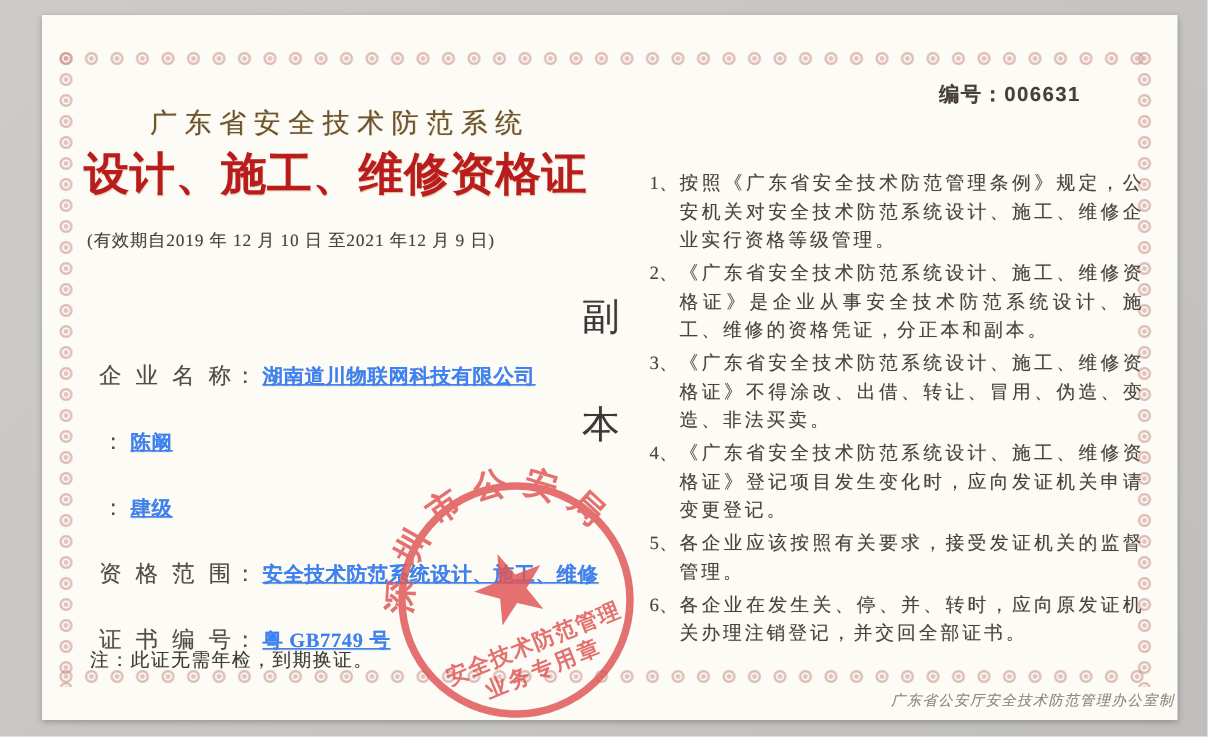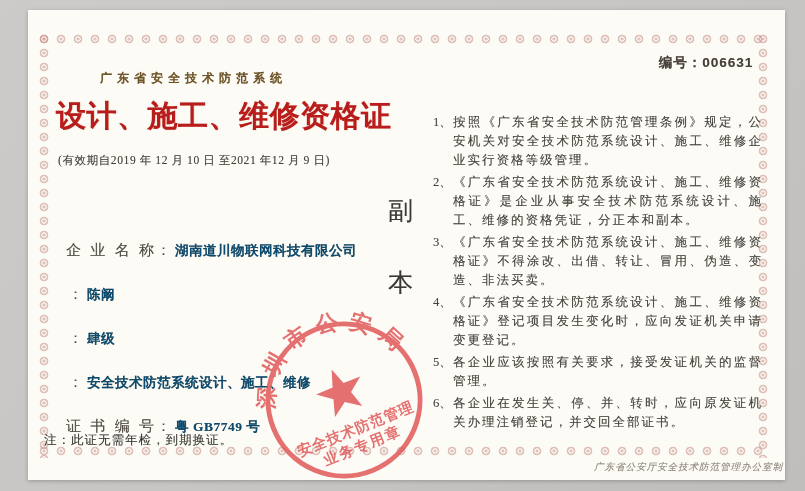--- a/index.html
+++ b/index.html
@@ -24,21 +24,21 @@
       radial-gradient(circle at 8px 7px, rgba(198,141,133,0.5) 1.3px, rgba(255,255,255,0) 1.9px);
     background-size: 17px 14px;
   }
   .orn-top    { top: 22px;  left: 8px;  right: 16px; height: 14px; background-repeat: repeat-x; }
   .orn-bottom { bottom: 22px; left: 8px; right: 16px; height: 14px; background-repeat: repeat-x; }
   .orn-left   { left: 8px;  top: 22px;  bottom: 22px; width: 14px; background-repeat: repeat-y; }
   .orn-right  { right: 16px; top: 22px; bottom: 22px; width: 14px; background-repeat: repeat-y; }
 
   .org-header {
     position: absolute; left: 72px; top: 60px;
-    font-size: 12px; font-weight: 700; letter-spacing: 5px;
+    font-size: 18px; font-weight: 400; letter-spacing: 5px;
     color: #6e5428;
     text-shadow: 0.3px 0.3px 0.6px rgba(110,84,40,0.45);
   }
   .cert-title {
     position: absolute; left: 28px; top: 86px;
     font-family: "Liberation Sans", "DejaVu Sans", sans-serif;
     font-size: 30px; font-weight: 700; letter-spacing: 0.5px;
     color: #b91c1c;
     text-shadow: 0.4px 0.4px 0.8px rgba(176,95,23,0.4);
   }
@@ -58,43 +58,44 @@
   }
   .f-row { display: flex; align-items: baseline; height: 20px; margin-bottom: 9px; margin-top: 24px; }
   .f-label {
     width: 88px; font-size: 15px; color: #514c44;
     text-align: justify; text-align-last: justify;
     text-shadow: 0.2px 0.2px 0.5px rgba(70,62,50,0.4);
     flex-shrink: 0;
   }
   .f-colon { font-size: 15px; color: #514c44; margin-left: 2px; }
   .f-value {
-    font-size: 13.5px; font-weight: 700; color: #0c4a6e;
+    font-size: 13.5px; font-weight: 700; color: #3b82f6;
     margin-left: 4px; letter-spacing: 0.5px; white-space: nowrap;
     text-shadow: 0.2px 0.2px 0.4px rgba(45,42,36,0.4);
+    text-decoration: underline;
   }
   .issue-date {
     position: absolute; left: 32px; top: 393px;
     font-size: 12.5px; color: #3c3a35; letter-spacing: 1px;
     text-shadow: 0.2px 0.2px 0.5px rgba(55,50,45,0.35);
   }
   .cert-note {
-    position: absolute; left: 16px; top: 422px;
+    position: absolute; left: 32px; top: 422px;
     font-size: 12.5px; color: #3c3a35; letter-spacing: 1px;
     text-shadow: 0.2px 0.2px 0.5px rgba(55,50,45,0.35);
   }
   .stamp-wrap {
     position: absolute; left: 228px; top: 302px;
     width: 176px; height: 176px;
     transform: rotate(-22deg);
     opacity: 0.85; z-index: 4;
   }
   .serial {
     position: absolute; left: 598px; top: 44px; width: 160px;
-    text-align: center;
+    text-align: left;
     font-size: 13.5px; font-weight: 700; color: #453f37; letter-spacing: 1px;
     font-family: "Liberation Sans", "DejaVu Sans", sans-serif;
     text-shadow: 0.2px 0.2px 0.5px rgba(60,52,44,0.4);
   }
   .notes-title {
     position: absolute; left: 478px; top: 74px; width: 165px;
     text-align: center;
     font-size: 19px; font-weight: 700; letter-spacing: 8px; color: #2f2d29;
     font-family: "Liberation Sans", "DejaVu Sans", sans-serif;
     text-shadow: 0.3px 0.3px 0.6px rgba(45,42,38,0.4);
@@ -142,20 +143,21 @@
     </div>
     <div class="f-row">
         <span class="f-colon">：</span>
       <span class="f-value">陈阚</span>
     </div>
     <div class="f-row">
         <span class="f-colon">：</span>
       <span class="f-value">肆级</span>
     </div>
     <div class="f-row">
+      <span class="f-label">资格范围</span>
         <span class="f-colon">：</span>
       <span class="f-value">安全技术防范系统设计、施工、维修</span>
     </div>
     <div class="f-row">
       <span class="f-label">证书编号</span>
         <span class="f-colon">：</span>
       <span class="f-value">粤 GB7749 号</span>
     </div>
   </div>
 

